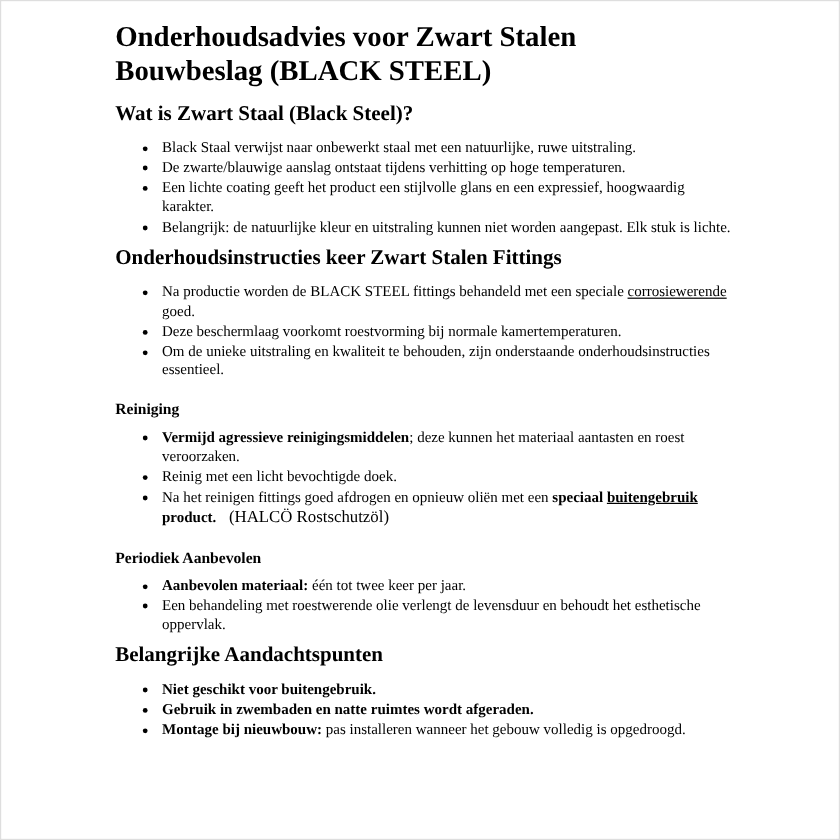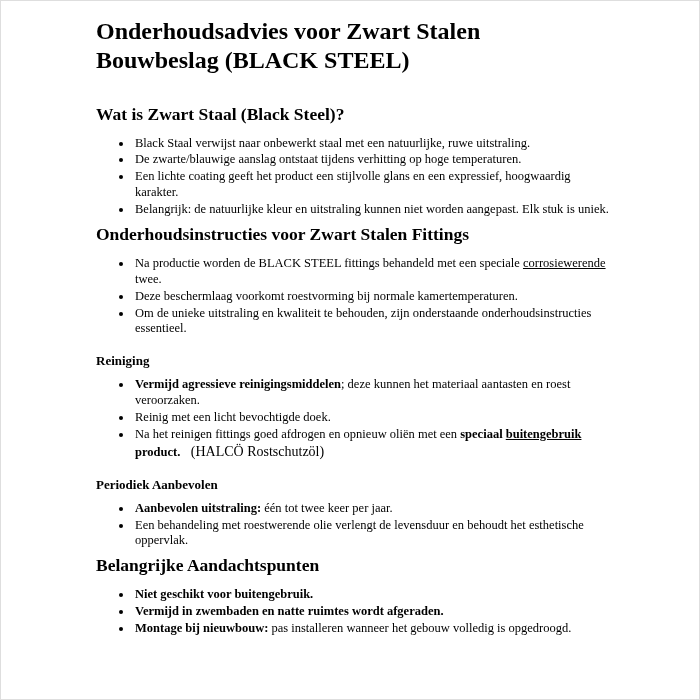--- a/index.html
+++ b/index.html
@@ -12,21 +12,21 @@
     padding: 16px 82px 20px 95px;
     overflow: hidden;
     color: #000000;
     font-family: "Liberation Serif", serif;
   }
   h1.doc-title {
     font-size: 24px;
     line-height: 1.22;
     font-weight: bold;
     max-width: 485px;
-    margin-bottom: 28px;
+    margin-bottom: 8px;
   }
   h2.section-heading {
     font-size: 17.5px;
     font-weight: bold;
     margin-bottom: 11px;
   }
   h3.subsection-heading {
     font-size: 13px;
     font-weight: bold;
     margin-top: 16px;
@@ -52,39 +52,39 @@
 <body>
 
 <div class="page">
   <h1 class="doc-title">Onderhoudsadvies voor Zwart Stalen Bouwbeslag (BLACK STEEL)</h1>
   <div id="doc-blocks">
       <h2 class="section-heading">Wat is Zwart Staal (Black Steel)?</h2>
       <ul class="bullets">
         <li><span>Black Staal verwijst naar onbewerkt staal met een natuurlijke, ruwe uitstraling.</span></li>
         <li><span>De zwarte/blauwige aanslag ontstaat tijdens verhitting op hoge temperaturen.</span></li>
         <li><span>Een lichte coating geeft het product een stijlvolle glans en een expressief, hoogwaardig karakter.</span></li>
-        <li><span>Belangrijk: de natuurlijke kleur en uitstraling kunnen niet worden aangepast. Elk stuk is uniek.</span></li>
+        <li><span>Belangrijk: de natuurlijke kleur en uitstraling kunnen niet worden aangepast. Elk stuk is lichte.</span></li>
       </ul>
-      <h2 class="section-heading">Onderhoudsinstructies voor Zwart Stalen Fittings</h2>
+      <h2 class="section-heading">Onderhoudsinstructies keer Zwart Stalen Fittings</h2>
       <ul class="bullets">
-        <li><span>Na productie worden de BLACK STEEL fittings behandeld met een speciale </span><span class="run-underline">corrosiewerende</span><span> twee.</span></li>
+        <li><span>Na productie worden de BLACK STEEL fittings behandeld met een speciale </span><span class="run-underline">corrosiewerende</span><span> goed.</span></li>
         <li><span>Deze beschermlaag voorkomt roestvorming bij normale kamertemperaturen.</span></li>
         <li><span>Om de unieke uitstraling en kwaliteit te behouden, zijn onderstaande onderhoudsinstructies essentieel.</span></li>
       </ul>
       <h3 class="subsection-heading">Reiniging</h3>
       <ul class="bullets">
         <li><span class="run-bold">Vermijd agressieve reinigingsmiddelen</span><span>; deze kunnen het materiaal aantasten en roest veroorzaken.</span></li>
         <li><span>Reinig met een licht bevochtigde doek.</span></li>
         <li><span>Na het reinigen fittings goed afdrogen en opnieuw oliën met een </span><span class="run-bold">speciaal </span><span class="run-bold run-underline">buitengebruik</span><span class="run-bold"> product.</span><span class="run-small">&nbsp;&nbsp;&nbsp;(HALCÖ Rostschutzöl)</span></li>
       </ul>
       <h3 class="subsection-heading">Periodiek Aanbevolen</h3>
       <ul class="bullets">
-        <li><span class="run-bold">Aanbevolen uitstraling:</span><span> één tot twee keer per jaar.</span></li>
+        <li><span class="run-bold">Aanbevolen materiaal:</span><span> één tot twee keer per jaar.</span></li>
         <li><span>Een behandeling met roestwerende olie verlengt de levensduur en behoudt het esthetische oppervlak.</span></li>
       </ul>
       <h2 class="section-heading">Belangrijke Aandachtspunten</h2>
       <ul class="bullets">
         <li><span class="run-bold">Niet geschikt voor buitengebruik.</span></li>
-        <li><span class="run-bold">Vermijd in zwembaden en natte ruimtes wordt afgeraden.</span></li>
+        <li><span class="run-bold">Gebruik in zwembaden en natte ruimtes wordt afgeraden.</span></li>
         <li><span class="run-bold">Montage bij nieuwbouw:</span><span> pas installeren wanneer het gebouw volledig is opgedroogd.</span></li>
       </ul>
     </div>
 </div>
 
 </body></html>

